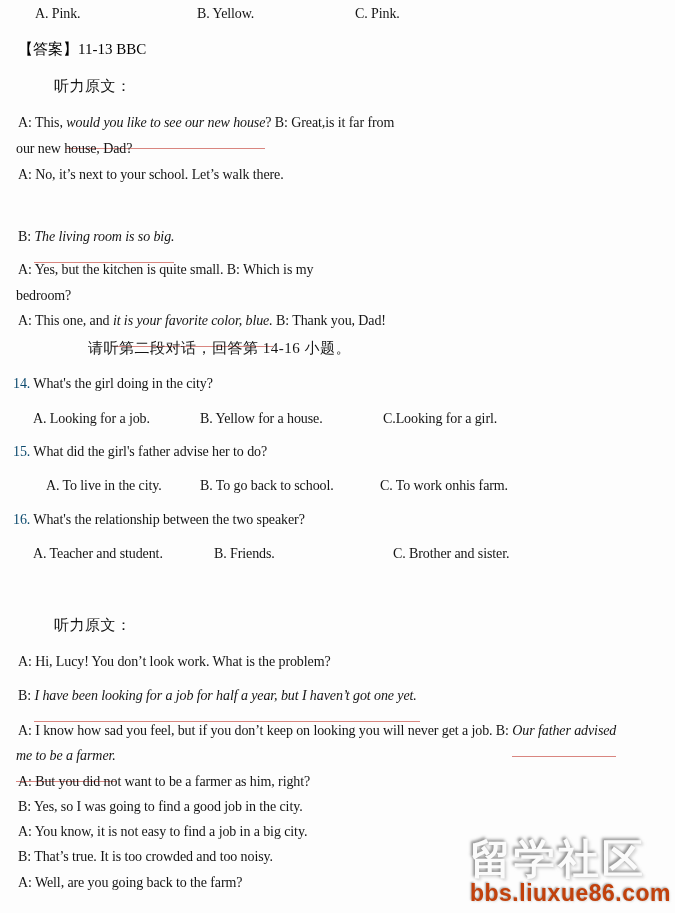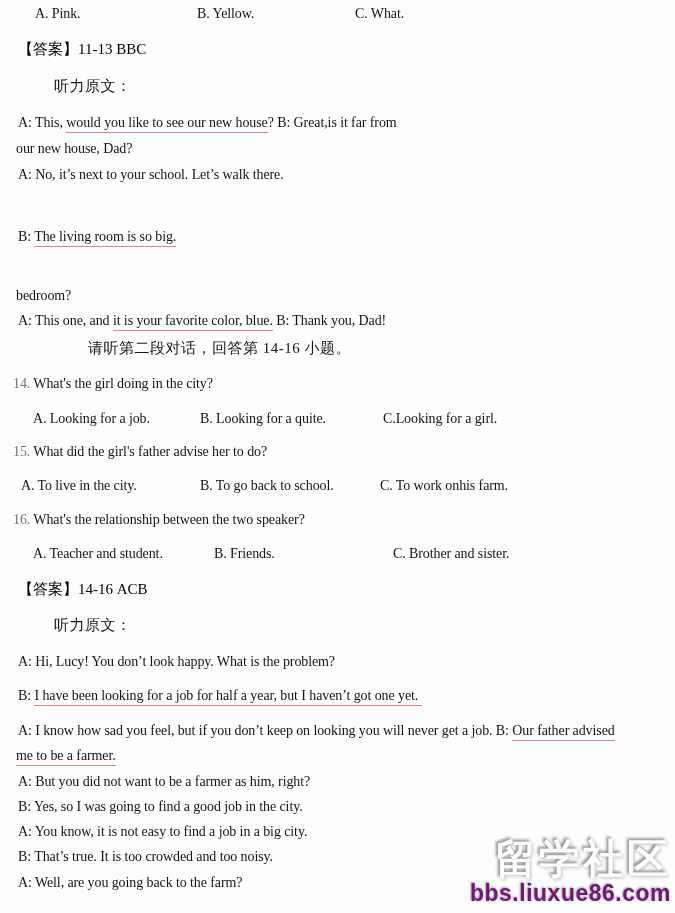--- a/index.html
+++ b/index.html
@@ -5,103 +5,103 @@
   html, body { margin:0; padding:0; background:#ffffff; }
   .page {
     position:relative; width:675px; height:913px;
     background:#fdfdfd; overflow:hidden;
     font-family:"Liberation Serif","DejaVu Serif",serif;
     color:#141414; font-size:14px; letter-spacing:-0.1px;
   }
   .line { position:absolute; left:18px; white-space:nowrap; }
   .qline { left:13px; }
   .cont { left:16px; }
-  .qnum { color:#737373; }
-  .u { border-bottom:1.7px solid #d98680; padding-bottom:2px; }
+  .qnum { color:#0c4a6e; }
+  .u { border-bottom:1.7px solid #d98680; padding-bottom:18px;font-style:italic; }
   .bold { font-weight:normal; font-size:15px; letter-spacing:0; color:#000; }
   .cn { font-size:15px; letter-spacing:0.5px;padding-left:40px; }
   .optrow { position:absolute; left:0; width:100%; height:18px; }
   .opt { position:absolute; white-space:nowrap; }
   .watermark {
     position:absolute; right:4px; bottom:8px;
-    font-family:"Liberation Sans","DejaVu Sans",sans-serif; text-align:right;
+    font-family:"Liberation Sans","DejaVu Sans",sans-serif; text-align:left;
   }
   .wm-title {
     font-size:41px; font-weight:bold; letter-spacing:3px; line-height:1;
     color:#fbfbfb;
     text-shadow:-2px -2px 3px rgba(130,130,130,0.85), 2px 2px 3px rgba(195,195,195,0.6), 0 0 2px rgba(160,160,160,0.5);
   }
   .wm-url {
     font-size:23px; font-weight:bold; line-height:1; margin-top:2px; letter-spacing:0.5px;
-    color:#701a75;
+    color:#c2410c;
     text-shadow:-1px -1px 2px rgba(150,150,150,0.8), 1px 1px 2px rgba(205,205,205,0.5);
   }
 </style>
 </head>
 <body>
 
 <div class="page">
 
   <div class="optrow" style="top:6px">
     <span class="opt" style="left:35px">A. Pink.</span>
     <span class="opt" style="left:197px">B. Yellow.</span>
-    <span class="opt" style="left:355px">C. What.</span>
+    <span class="opt" style="left:355px">C. Pink.</span>
   </div>
 
   <div class="line bold" style="top:40px">【答案】11-13 BBC</div>
 
   <div class="line cn" style="top:77px; left:14px">听力原文：</div>
 
   <div class="line" style="top:115px">
     <span>A: This, </span><span class="u">would you like to see our new house</span><span>? B: Great,is it far from</span>
   </div>
   <div class="line cont" style="top:141px">our new house, Dad?</div>
   <div class="line" style="top:167px">A: No, it’s next to your school. Let’s walk there.</div>
   <div class="line" style="top:229px">
     <span>B: </span><span class="u">The living room is so big.</span>
   </div>
+  <div class="line" style="top:262px">A: Yes, but the kitchen is quite small. B: Which is my</div>
   <div class="line cont" style="top:288px">bedroom?</div>
   <div class="line" style="top:313px">
     <span>A: This one, and </span><span class="u">it is your favorite color, blue.</span><span> B: Thank you, Dad!</span>
   </div>
 
   <div class="line cn" style="top:339px; left:48px">请听第二段对话，回答第 14-16 小题。</div>
 
   <div class="line qline" style="top:376px">
     <span class="qnum">14.</span><span> What's the girl doing in the city?</span>
   </div>
   <div class="optrow" style="top:411px">
     <span class="opt" style="left:33px">A. Looking for a job.</span>
-    <span class="opt" style="left:200px">B. Looking for a quite.</span>
+    <span class="opt" style="left:200px">B. Yellow for a house.</span>
     <span class="opt" style="left:383px">C.Looking for a girl.</span>
   </div>
 
   <div class="line qline" style="top:444px">
     <span class="qnum">15.</span><span> What did the girl's father advise her to do?</span>
   </div>
   <div class="optrow" style="top:478px">
-    <span class="opt" style="left:21px">A. To live in the city.</span>
+    <span class="opt" style="left:46px">A. To live in the city.</span>
     <span class="opt" style="left:200px">B. To go back to school.</span>
     <span class="opt" style="left:380px">C. To work onhis farm.</span>
   </div>
 
   <div class="line qline" style="top:512px">
     <span class="qnum">16.</span><span> What's the relationship between the two speaker?</span>
   </div>
   <div class="optrow" style="top:546px">
     <span class="opt" style="left:33px">A. Teacher and student.</span>
     <span class="opt" style="left:214px">B. Friends.</span>
     <span class="opt" style="left:393px">C. Brother and sister.</span>
   </div>
 
-  <div class="line bold" style="top:580px">【答案】14-16 ACB</div>
 
   <div class="line cn" style="top:616px; left:14px">听力原文：</div>
 
-  <div class="line" style="top:654px">A: Hi, Lucy! You don’t look happy. What is the problem?</div>
+  <div class="line" style="top:654px">A: Hi, Lucy! You don’t look work. What is the problem?</div>
   <div class="line" style="top:688px">
     <span>B: </span><span class="u">I have been looking for a job for half a year, but I haven’t got one yet.&nbsp;</span>
   </div>
   <div class="line" style="top:723px">
     <span>A: I know how sad you feel, but if you don’t keep on looking you will never get a job. B: </span><span class="u">Our father advised</span>
   </div>
   <div class="line cont" style="top:748px">
     <span class="u">me to be a farmer.</span>
   </div>
   <div class="line" style="top:774px">A: But you did not want to be a farmer as him, right?</div>

